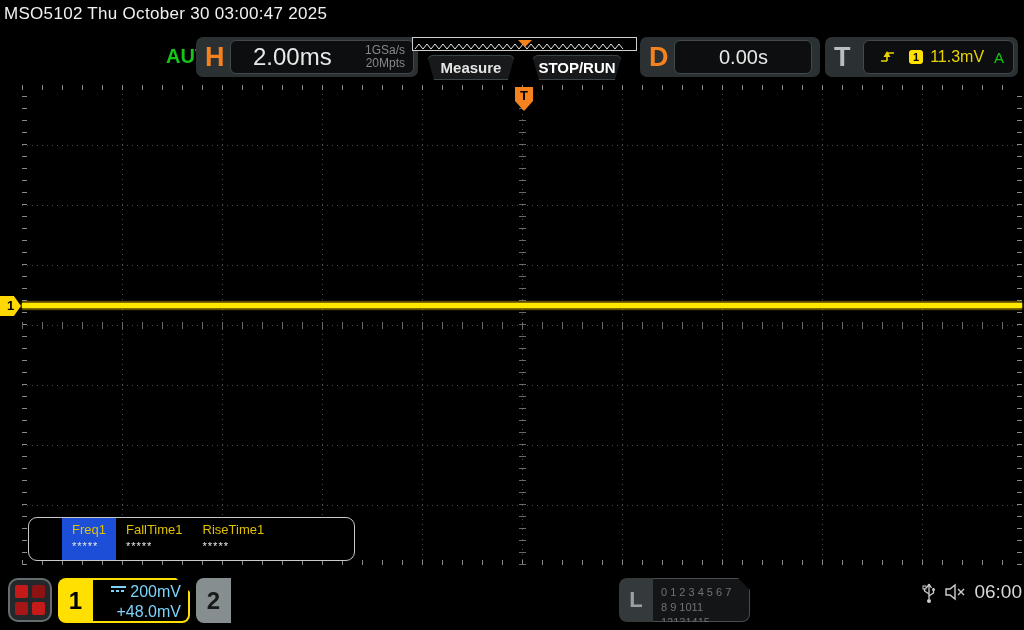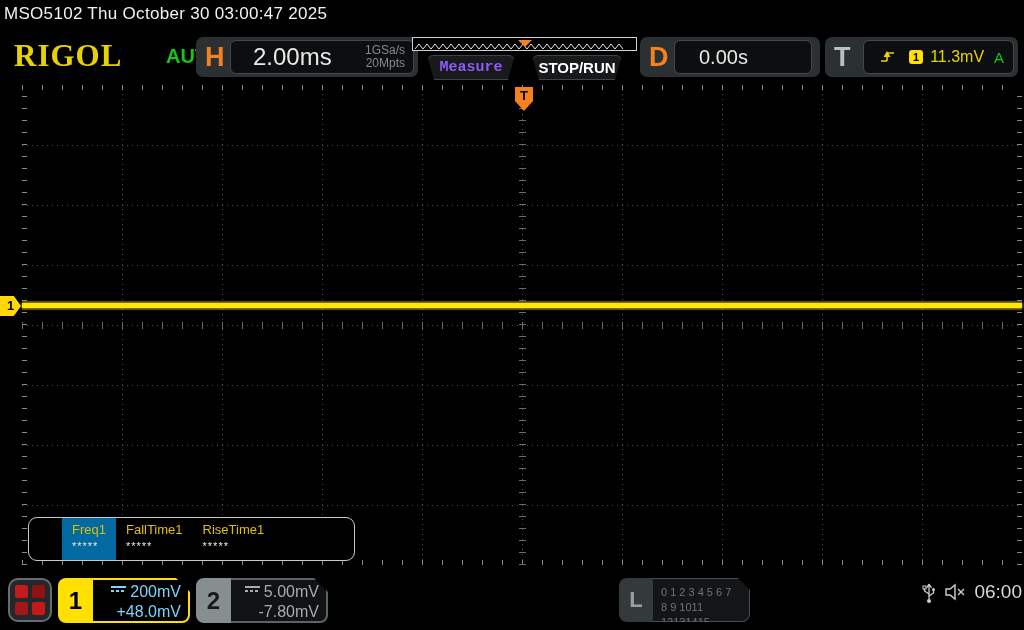--- a/index.html
+++ b/index.html
@@ -16,40 +16,40 @@
           font-weight:bold; font-size:31px; color:#e6d200; letter-spacing:1px; }
   .automode { position:absolute; left:128px; top:15px; font-size:20px; font-weight:bold; color:#16c516;margin-left:38px; }
 
   .hblock { position:absolute; background:#2b3033; border-radius:7px; height:40px; top:7px; }
   .hblock .biglabel { font-size:27px; font-weight:bold; line-height:40px; position:absolute; left:9px; }
   .innerbox { position:absolute; top:3px; bottom:3px; background:#0c0e0f; border:1px solid #42484c;
               border-radius:6px; display:flex; align-items:center; }
   #h-block { left:196px; width:222px; }
   #h-block .innerbox { left:34px; right:4px; }
   #d-block { left:640px; width:180px; }
-  #d-block .innerbox { left:34px; right:8px; }
+  #d-block .innerbox { left:34px; right:8px;padding-left:20px; }
   #t-block { left:825px; width:193px; }
   #t-block .innerbox { left:38px; right:4px; }
   .orange { color:#f5821e; }
   .graylabel { color:#b9bec1; }
   .tbval { color:#e8e8e8; font-size:24px; margin-left:22px; }
   .ratecol { margin-left:auto; margin-right:8px; text-align:right; color:#84898c; font-size:12px; line-height:13px; }
   .dval { color:#e8e8e8; font-size:20px; margin-left:24px; }
 
   .trig-badge { background:#ffe000; color:#000; font-size:11px; font-weight:bold;
                 border-radius:3px; padding:1px 4px; margin:0 7px 0 14px; }
   .trig-level { color:#e8d400; font-size:16px; }
   .trig-sweep { color:#16c516; font-size:15px; margin-left:auto; margin-right:9px; }
 
   .previewstrip { position:absolute; left:412px; top:7px; width:225px; height:14px;
                   background:#000; border:1px solid #cfcfcf; }
   .hbtn { position:absolute; top:25px; height:25px; background:#17191b; border:1px solid #3c4549;
           border-radius:6px; font-size:15px; font-weight:bold; text-align:center; line-height:23px;
           clip-path:polygon(0 0,100% 0,calc(100% - 7px) 100%,7px 100%); }
-  #measure-btn { left:427px; width:88px; color:#8b5cf6;font-family:Liberation Mono, monospace; }
+  #measure-btn { left:427px; width:88px; color:#e5e5e5; }
   #stoprun-btn { left:532px; width:90px; color:#ffffff; }
 
   
   .grat { position:absolute; left:22px; top:85px; width:1000px; height:480px; background:#000; }
   .vline { position:absolute; top:0; width:1px; height:100%;
            background:repeating-linear-gradient(0deg,#4b4b4b 0 1px,transparent 1px 5px); }
   .hline { position:absolute; left:0; height:1px; width:100%;
            background:repeating-linear-gradient(90deg,#4b4b4b 0 1px,transparent 1px 5px); }
   .ruler-h { position:absolute; left:0; width:100%; height:5px;
              background:repeating-linear-gradient(90deg,#8a8a8a 0 1px,transparent 1px 20px); }
@@ -68,21 +68,21 @@
                 color:#000; font-size:13px; font-weight:bold; text-align:center; line-height:20px; }
   .trig-marker { position:absolute; left:515px; top:87px; width:18px; height:24px; background:#f5821e;
                  clip-path:polygon(0 0,100% 0,100% 58%,50% 100%,0 58%);
                  color:#000; font-size:13px; font-weight:bold; text-align:center; line-height:17px; }
 
   
   .measpanel { position:absolute; left:28px; top:517px; width:327px; height:44px; background:#000;
                border:1px solid #c9c9c9; border-radius:9px; display:flex; overflow:hidden; }
   .meas-cell { padding:4px 10px 0 10px; }
   .meas-cell.empty { width:33px; }
-  .meas-cell.selected { background:#0369a1; }
+  .meas-cell.selected { background:#1d4ed8; }
   .meas-label { color:#e0c000; font-size:13px; }
   .meas-value { color:#e8e8e8; font-size:11px; letter-spacing:1px; margin-top:3px; }
 
   
   .bottombar { position:absolute; left:0; top:570px; width:1024px; height:60px; background:#000; }
   .appicon { position:absolute; left:8px; top:8px; width:44px; height:44px; background:#24282a;
              border:2px solid #666d70; border-radius:10px; display:grid;
              grid-template-columns:13px 13px; grid-template-rows:13px 13px; gap:4px;
              justify-content:center; align-content:center; }
   .appicon span { border-radius:2px; }
@@ -116,21 +116,20 @@
   .clock { color:#d8d8d8; font-size:19px; }
 </style>
 </head>
 <body>
 
 <div id="screen">
 
   <div class="titlebar">MSO5102  Thu October 30 03:00:47 2025</div>
 
   <div class="header">
-    <div class="logo">RIGOL</div>
     <div class="automode">AUTO</div>
 
     <div class="hblock" id="h-block">
       <span class="biglabel orange">H</span>
       <div class="innerbox">
         <span class="tbval">2.00ms</span>
         <span class="ratecol">
           <span>1GSa/s</span><br>
           <span>20Mpts</span>
         </span>
@@ -222,24 +221,20 @@
     <div class="chblock" id="ch1-block">
       <div class="chtab">1</div>
       <div class="chbody">
         <div><span class="coupling"></span><span>200mV</span></div>
         <div>+48.0mV</div>
       </div>
     </div>
 
     <div class="chblock" id="ch2-block">
       <div class="chtab">2</div>
-      <div class="chbody">
-        <div><span class="coupling"></span><span>5.00mV</span></div>
-        <div>-7.80mV</div>
-      </div>
     </div>
 
     <div class="lblock">
       <div class="ltab">L</div>
       <div class="lbody">
         <div>0 1 2 3  4 5 6 7</div>
         <div>8 9 1011 12131415</div>
       </div>
     </div>
 

